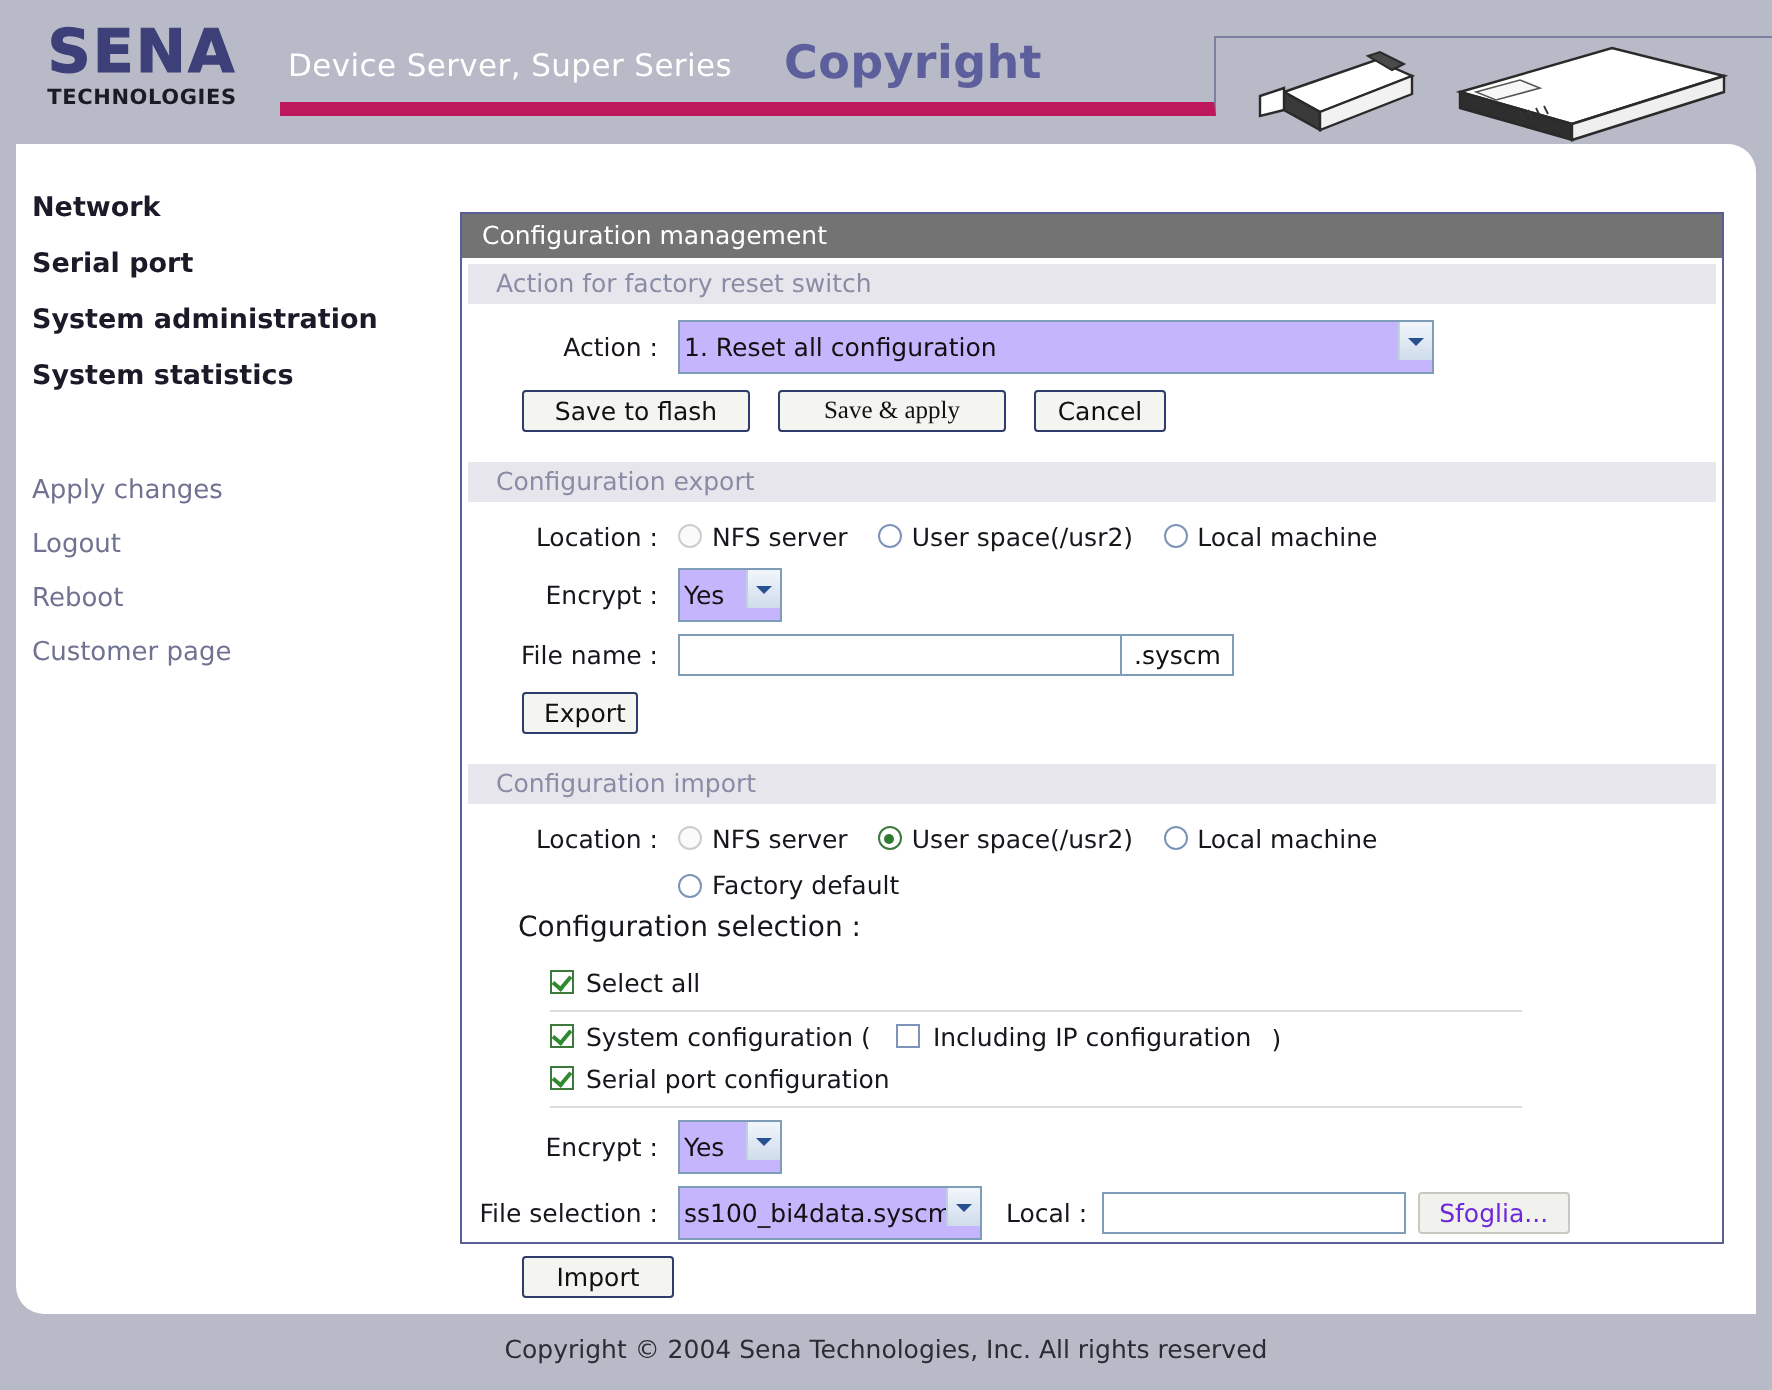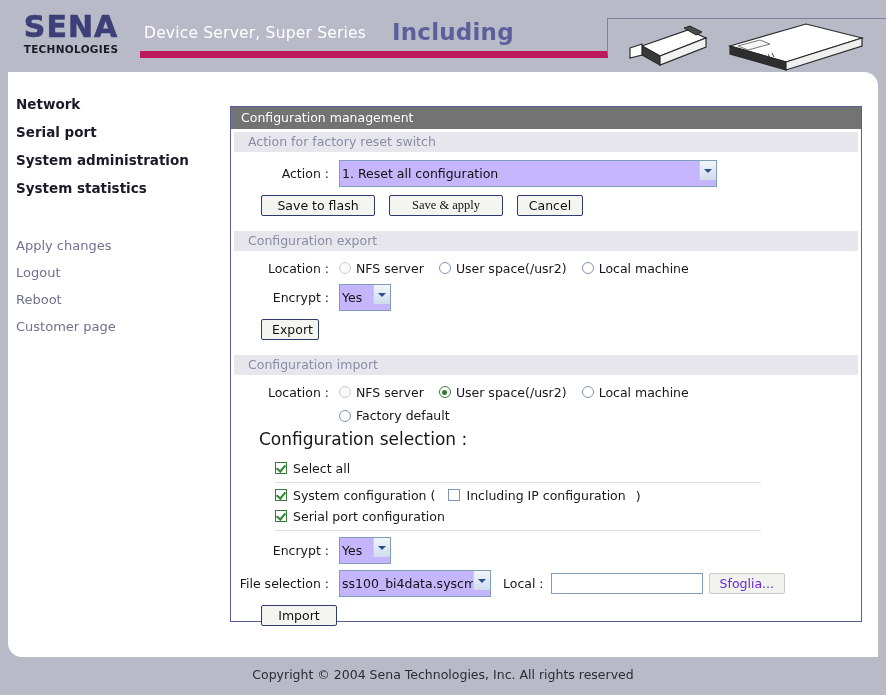--- a/index.html
+++ b/index.html
@@ -123,21 +123,21 @@
   .section-body { padding: 8px 0 6px 0; }
 
   .row { display: flex; align-items: center; margin-bottom: 6px; }
   .lbl {
     font-size: 12.5px; color: #16161c;
     width: 108px; text-align: right;
     padding-right: 10px; flex: 0 0 auto;
     white-space: nowrap;
   }
   .lbl-left {
-    font-size: 17px; color: #16161c;
+    font-size: 14px; color: #16161c;
     padding-left: 28px; white-space: nowrap;
   }
 
   
   select.sel {
     font-family: "DejaVu Sans", "Liberation Sans", sans-serif;
     font-size: 12.5px; color: #111;
     border: 1px solid #7f9db9;
     background: #c4b5fd;
     height: 27px; padding: 1px 2px;
@@ -243,21 +243,21 @@
 <div class="page">
 
   <div class="header">
     <div class="logo">
       <div class="logo-sena">SENA</div>
       <div class="logo-tech">TECHNOLOGIES</div>
     </div>
 
     <div class="hdr-title-wrap">
       <div class="hdr-sub">Device Server, Super Series</div>
-      <div class="hdr-main">Including</div>
+      <div class="hdr-main">Copyright</div>
     </div>
     <div class="hdr-rule-right"></div>
 
     <div class="devices">
       <svg width="270" height="56" viewBox="0 0 270 56">
 
         <g>
           <polygon points="32,30 78,14 96,22 50,40" fill="#ffffff" stroke="#2a2a2a" stroke-width="1.2"></polygon>
           <polygon points="32,30 50,40 50,49 32,39" fill="#3a3a3a" stroke="#2a2a2a" stroke-width="1.2"></polygon>
           <polygon points="50,40 96,22 96,31 50,49" fill="#f2f2f2" stroke="#2a2a2a" stroke-width="1.2"></polygon>
@@ -341,20 +341,25 @@
           <div class="row">
             <div class="lbl">Encrypt :</div>
             <span class="selwrap">
               <select class="sel" style="width:52px;">
                 <option>Yes</option>
               </select>
               <span class="arrow"></span>
             </span>
           </div>
 
+          <div class="row">
+            <div class="lbl">File name :</div>
+            <input class="txt" style="width: 222px;" type="text" value="">
+            <span class="suffix-box">.syscm</span>
+          </div>
 
           <div class="row" style="margin-top:8px; padding-left:30px;">
             <button class="btn" style="width:58px;">Export</button>
           </div>
         </div>
 
         <div class="section-head">Configuration import</div>
         <div class="section-body">
           <div class="row">
             <div class="lbl">Location :</div>

